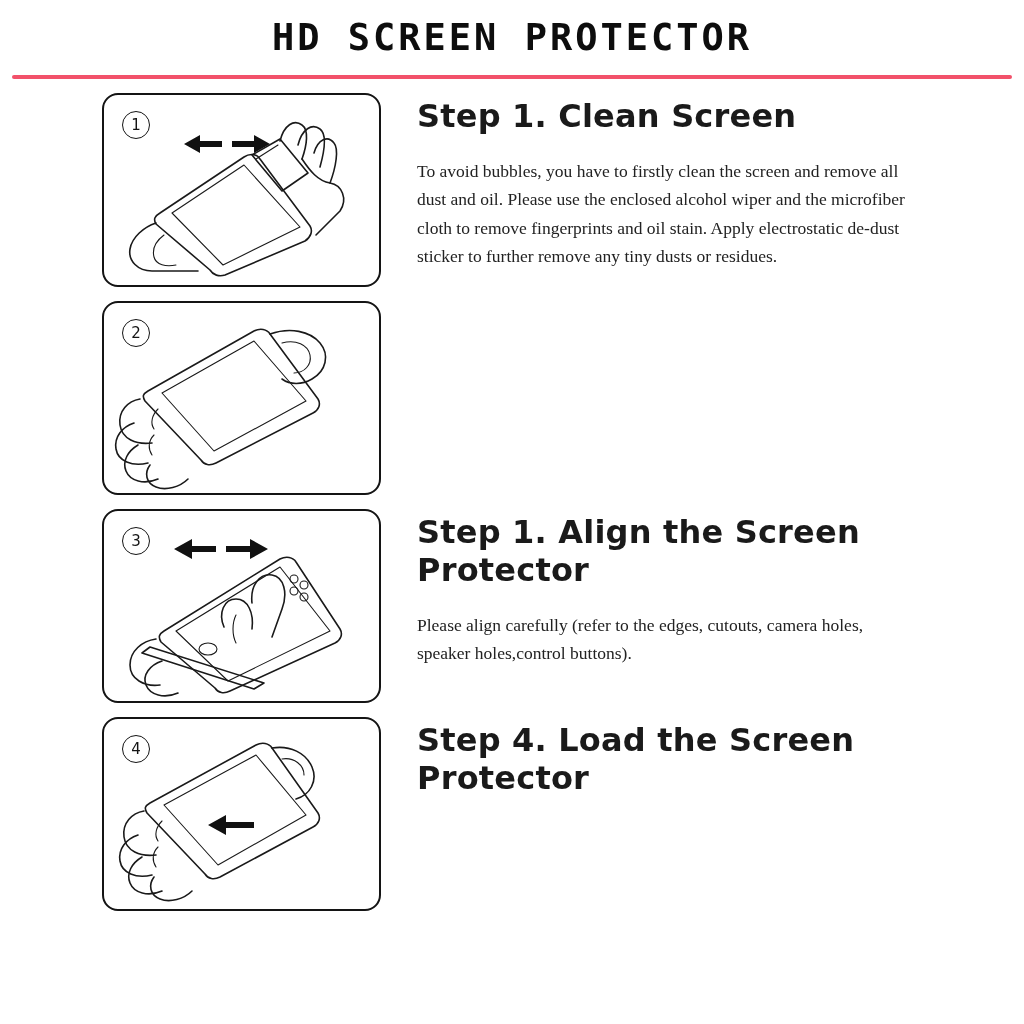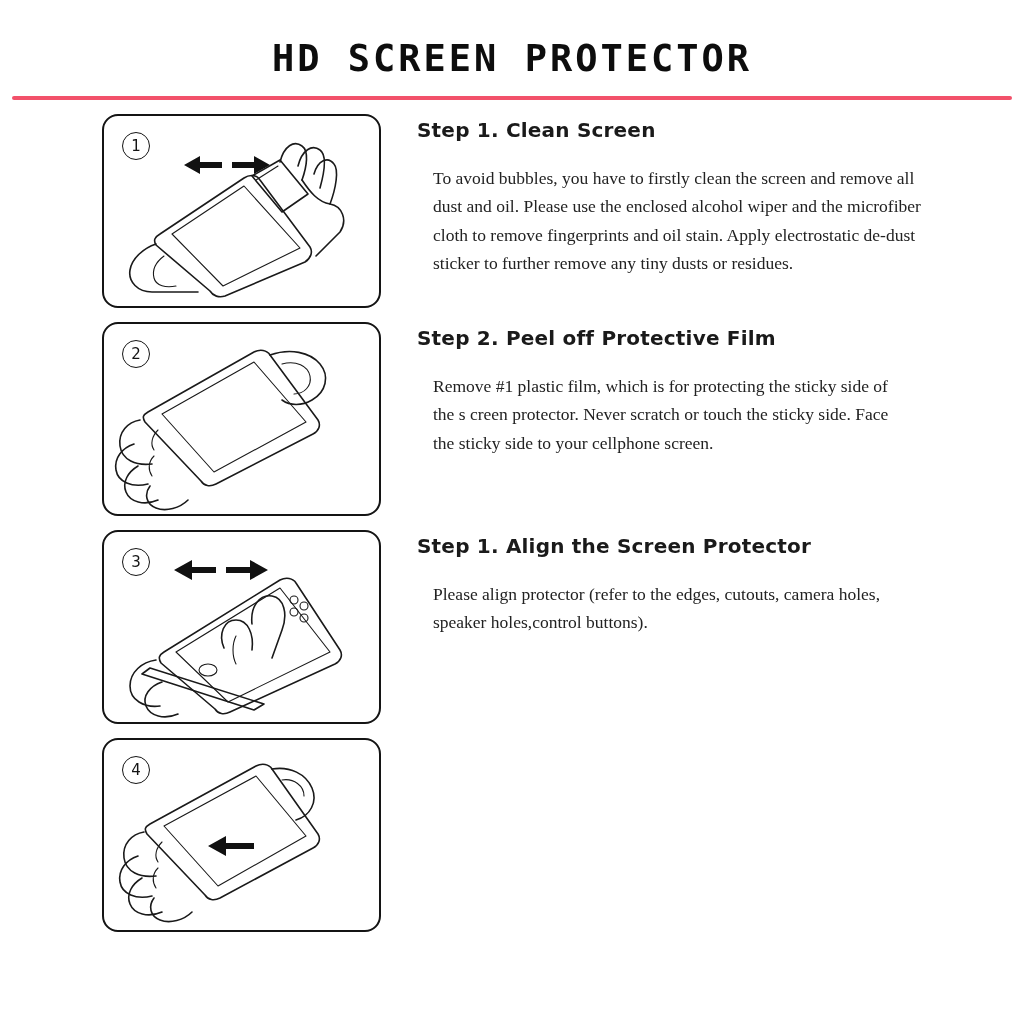--- a/index.html
+++ b/index.html
@@ -11,21 +11,21 @@
     width: 1024px;
     height: 1024px;
     font-family: "Liberation Serif", serif;
     color: #111111;
     overflow: hidden;
     position: relative;
   }
 
   
   .doc-header {
-    padding-top: 35px;
+    padding-top: 14px;
     text-align: center;
   }
   .doc-title-line {
     font-family: "DejaVu Sans Mono", monospace;
     font-weight: bold;
     font-size: 37px;
     letter-spacing: 3px;
     color: #0d0d0d;
     line-height: 1.32;
     text-transform: uppercase;
@@ -58,31 +58,31 @@
     overflow: hidden;
   }
   .step-body {
     flex: 1 1 auto;
     padding-left: 36px;
     padding-top: 4px;
   }
   .step-heading {
     font-family: "DejaVu Sans", sans-serif;
     font-weight: bold;
-    font-size: 20px;
+    font-size: 32px;
     color: #1a1a1a;
     margin: 0 0 22px 0;
     letter-spacing: 0.2px;
   }
   .step-text {
     font-family: "Liberation Serif", serif;
     font-size: 17.5px;
     line-height: 1.62;
     color: #222222;
-    margin: 16px;
+    margin: 0;
     max-width: 495px;
   }
   .step-2 .step-text, .step-4 .step-text { max-width: 480px; }
 
   
   .num-badge {
     position: absolute;
     left: 18px;
     top: 16px;
     width: 26px;
@@ -156,24 +156,20 @@
         <path class="ln-thin" d="M178 40 C192 36 204 42 206 52 C208 62 200 70 190 70"></path>
 
         <path class="ln" d="M36 96 C24 98 14 108 16 122 C18 136 32 142 48 140"></path>
         <path class="ln" d="M30 120 C18 124 10 134 12 146 C14 158 28 164 44 160"></path>
         <path class="ln" d="M34 142 C24 148 18 158 22 168 C26 178 40 182 54 176"></path>
         <path class="ln" d="M46 162 C40 170 42 180 52 184 C62 188 76 184 84 176"></path>
         <path class="ln-thin" d="M54 106 C48 112 46 120 50 126"></path>
         <path class="ln-thin" d="M50 132 C44 138 44 146 48 152"></path>
       </svg>
     </div>
-    <div class="step-body">
-      <h2 class="step-heading">Step 2. Peel off Protective Film</h2>
-      <p class="step-text">Remove #1 plastic film, which is for protecting the sticky side of the s creen protector. Never scratch or touch the sticky side. Face the sticky side to your cellphone screen.</p>
-    </div>
   </div>
 
   <div class="step-row step-3">
     <div class="figure-box">
       <div class="num-badge">3</div>
       <svg class="fig" viewBox="0 0 275 190">
 
         <g class="arrow">
           <path d="M88 28 L70 38 L88 48 L88 41 L112 41 L112 35 L88 35 Z"></path>
           <path d="M146 28 L164 38 L146 48 L146 41 L122 41 L122 35 L146 35 Z"></path>
@@ -193,21 +189,21 @@
 
         <path class="ln" d="M52 128 C38 130 26 140 26 154 C26 168 40 176 56 174"></path>
         <path class="ln" d="M58 150 C46 154 38 164 42 174 C46 184 60 188 74 182"></path>
         <path class="ln" d="M148 92 C146 74 156 62 168 64 C180 66 184 82 178 98 L168 126"></path>
         <path class="ln" d="M120 116 C114 102 120 88 132 88 C144 88 150 102 148 118"></path>
         <path class="ln-thin" d="M132 104 C128 112 128 124 132 132"></path>
       </svg>
     </div>
     <div class="step-body">
       <h2 class="step-heading">Step 1. Align the Screen Protector</h2>
-      <p class="step-text">Please align protector (refer to the edges, cutouts, camera holes, speaker holes,control buttons).</p>
+      <p class="step-text">Please align carefully (refer to the edges, cutouts, camera holes, speaker holes,control buttons).</p>
     </div>
   </div>
 
   <div class="step-row step-4">
     <div class="figure-box">
       <div class="num-badge">4</div>
       <svg class="fig" viewBox="0 0 275 190">
 
         <g class="arrow">
           <path d="M122 96 L104 106 L122 116 L122 109 L150 109 L150 103 L122 103 Z"></path>
@@ -221,16 +217,17 @@
 
         <path class="ln" d="M40 92 C28 94 18 104 20 118 C22 132 36 138 52 136"></path>
         <path class="ln" d="M34 116 C22 120 14 130 16 142 C18 154 32 160 48 156"></path>
         <path class="ln" d="M38 138 C28 144 22 154 26 164 C30 174 44 178 58 172"></path>
         <path class="ln" d="M50 158 C44 166 46 176 56 180 C66 184 80 180 88 172"></path>
         <path class="ln-thin" d="M58 102 C52 108 50 116 54 122"></path>
         <path class="ln-thin" d="M54 128 C48 134 48 142 52 148"></path>
       </svg>
     </div>
     <div class="step-body">
+      <h2 class="step-heading">Step 4. Load the Screen Protector</h2>
     </div>
   </div>
 
 </div>
 
 </body></html>

